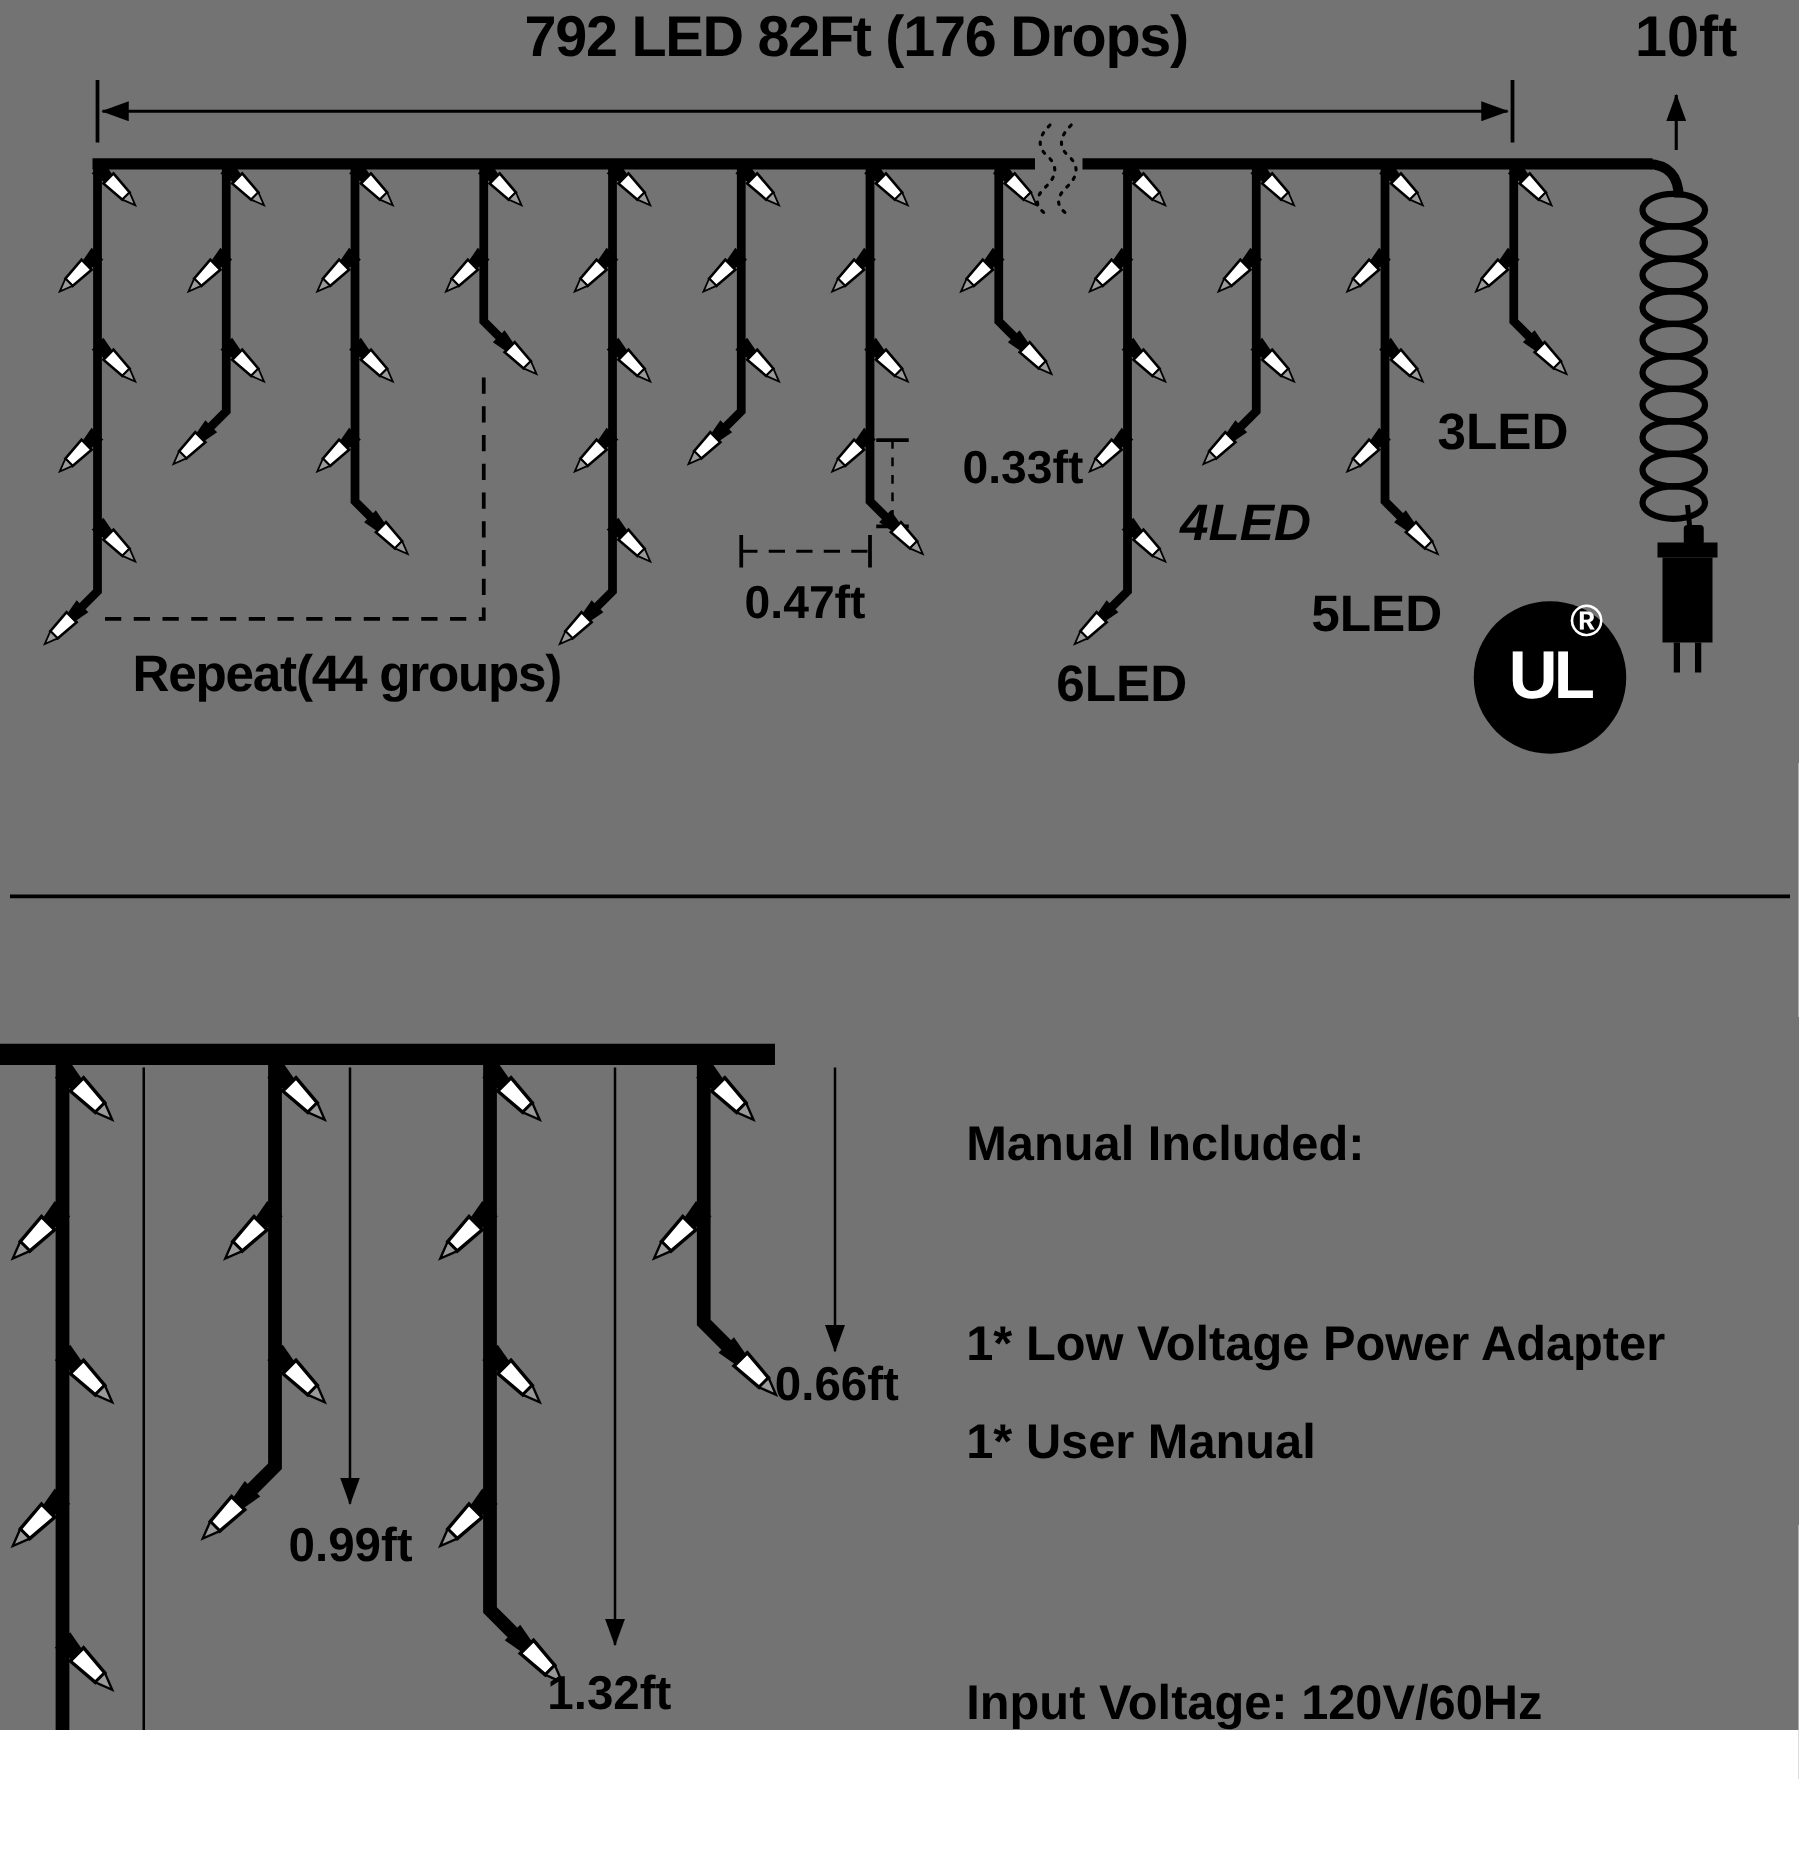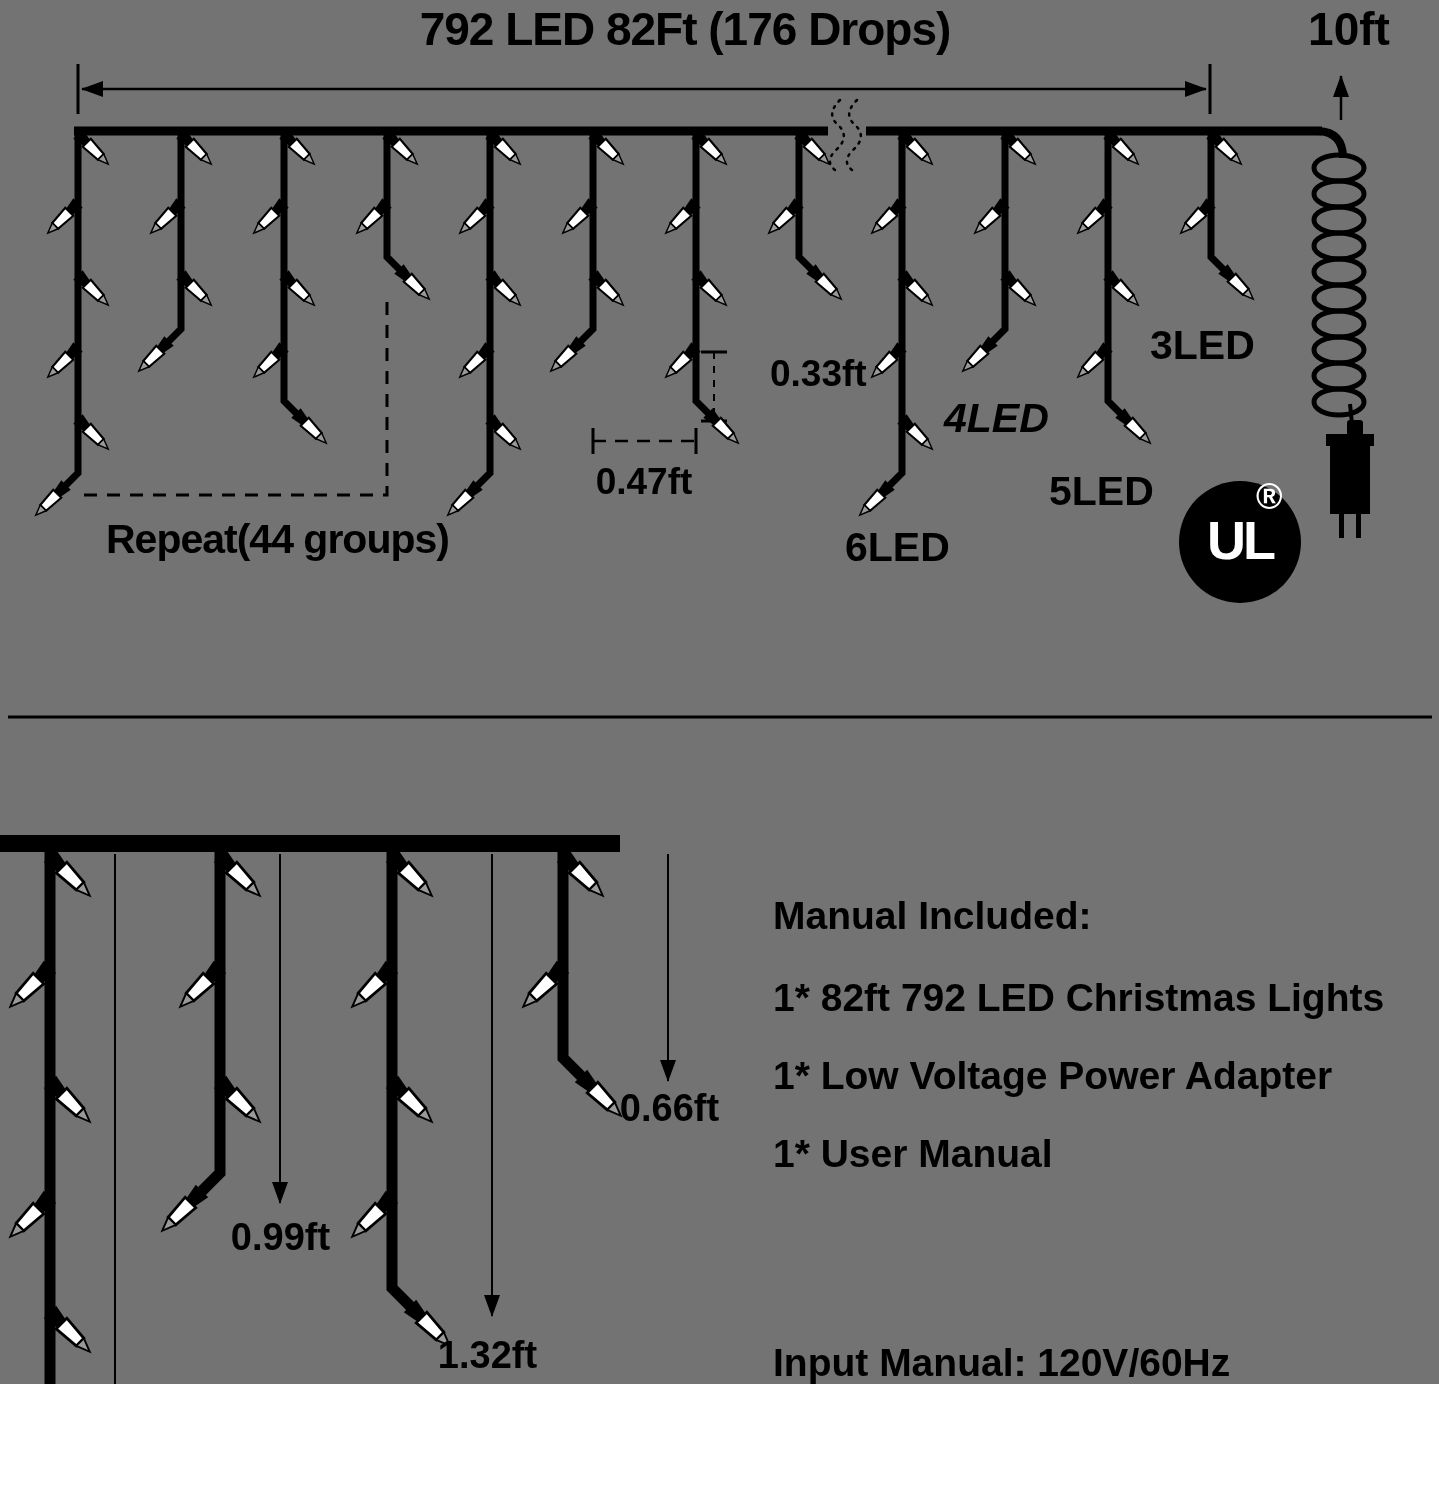--- a/index.html
+++ b/index.html
@@ -216,22 +216,21 @@
   <div class="lbl f37 l047">0.47ft</div>
   <div class="lbl f41 led3">3LED</div>
   <div class="lbl f41 led4">4LED</div>
   <div class="lbl f41 led5">5LED</div>
   <div class="lbl f41 led6">6LED</div>
   <div class="lbl f41 repeat">Repeat(44 groups)</div>
   <div class="lbl ul-text">UL</div>
   <div class="lbl ul-reg">®</div>
 
   <div class="lbl f39 pkg0">Manual Included:</div>
-  <div class="lbl f39 pkg1">1* 82ft 792 LED Christmas Lights</div>
   <div class="lbl f39 pkg2">1* Low Voltage Power Adapter</div>
   <div class="lbl f39 pkg3">1* User Manual</div>
-  <div class="lbl f39 spec-in">Input Manual: 120V/60Hz</div>
+  <div class="lbl f39 spec-in">Input Voltage: 120V/60Hz</div>
 
   <div class="lbl f38 len165">1.65ft</div>
   <div class="lbl f38 len099">0.99ft</div>
   <div class="lbl f38 len132">1.32ft</div>
   <div class="lbl f38 len066">0.66ft</div>
 </div>
 
 </body></html>

